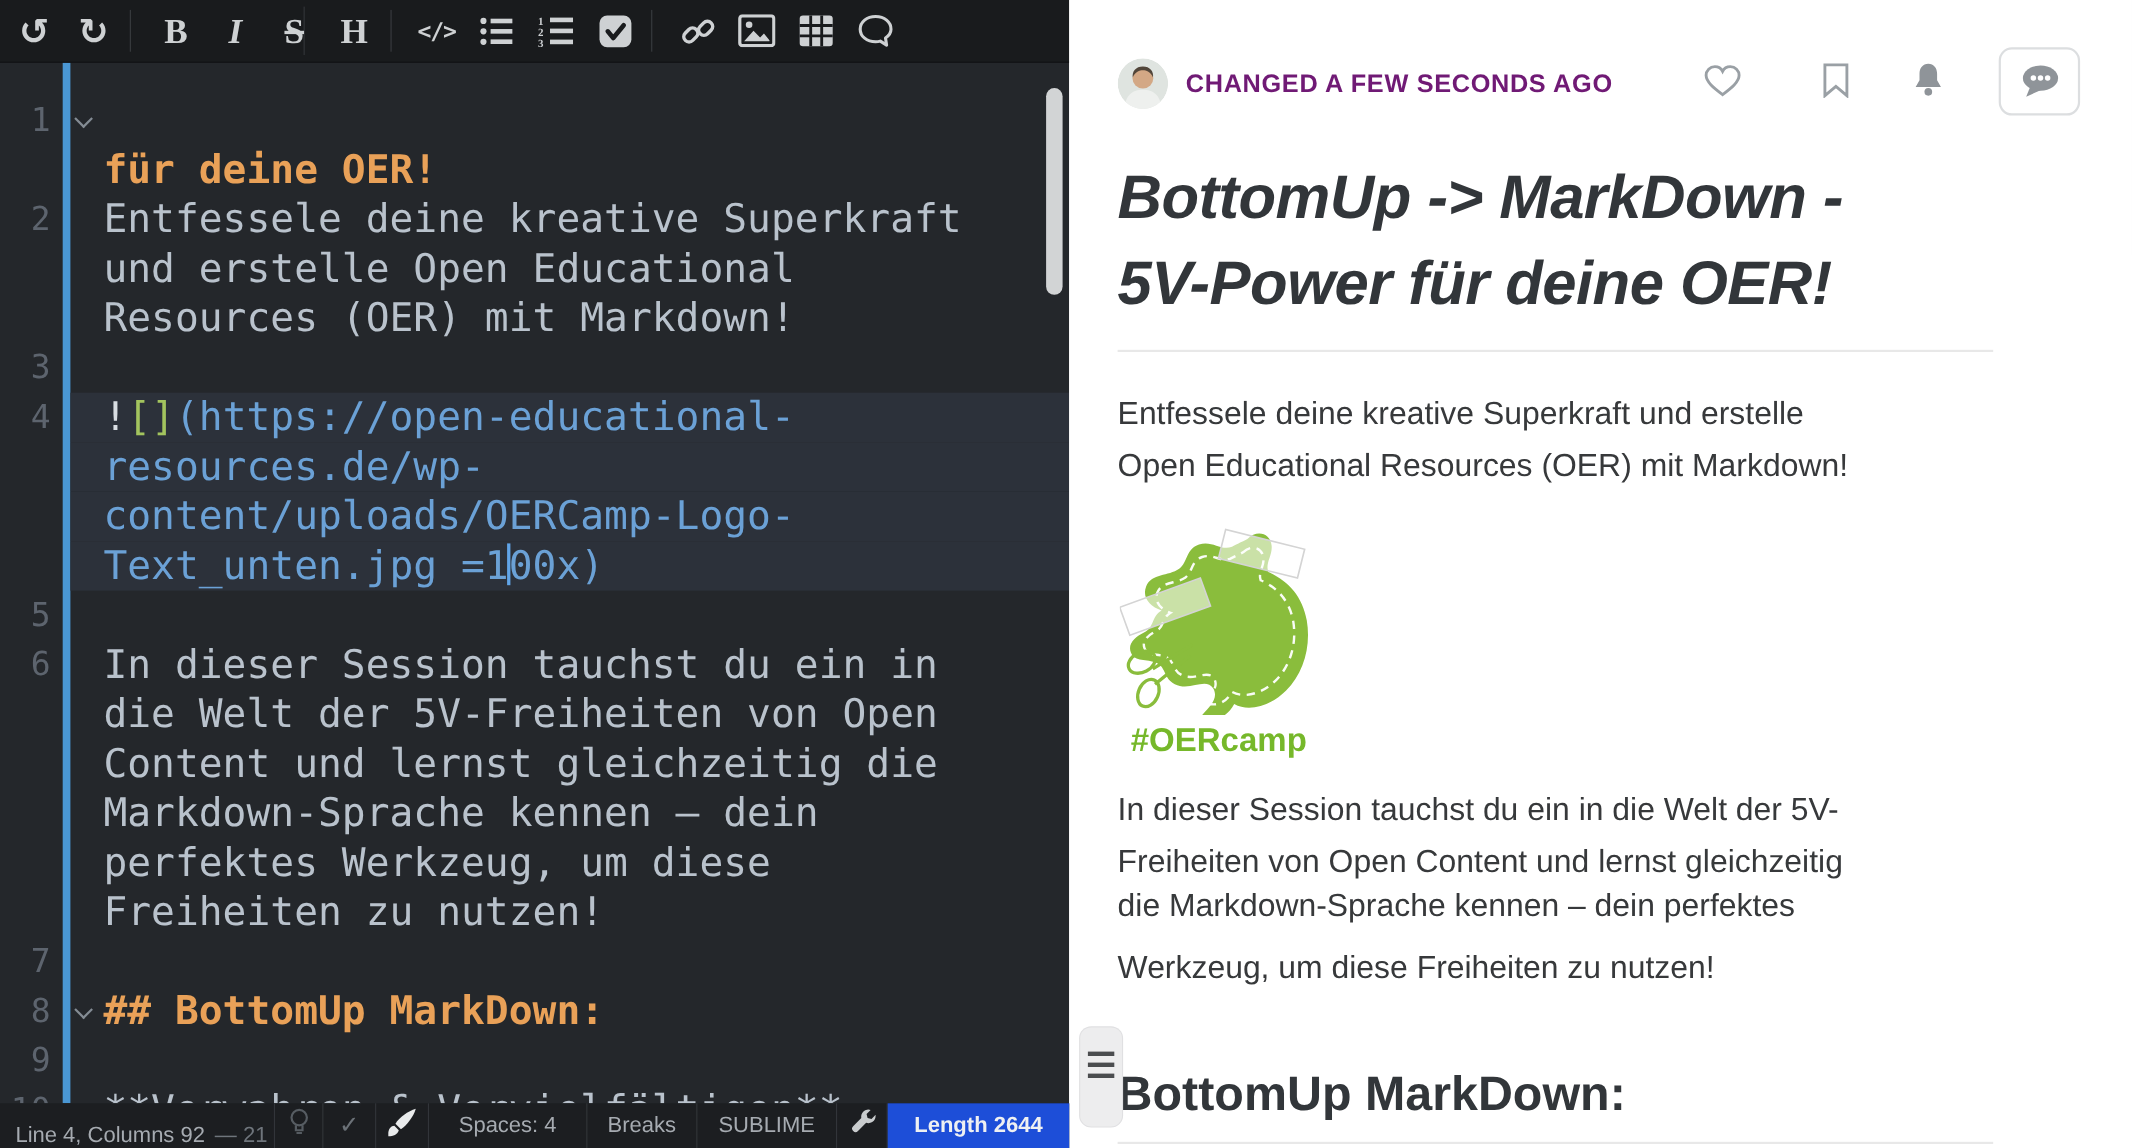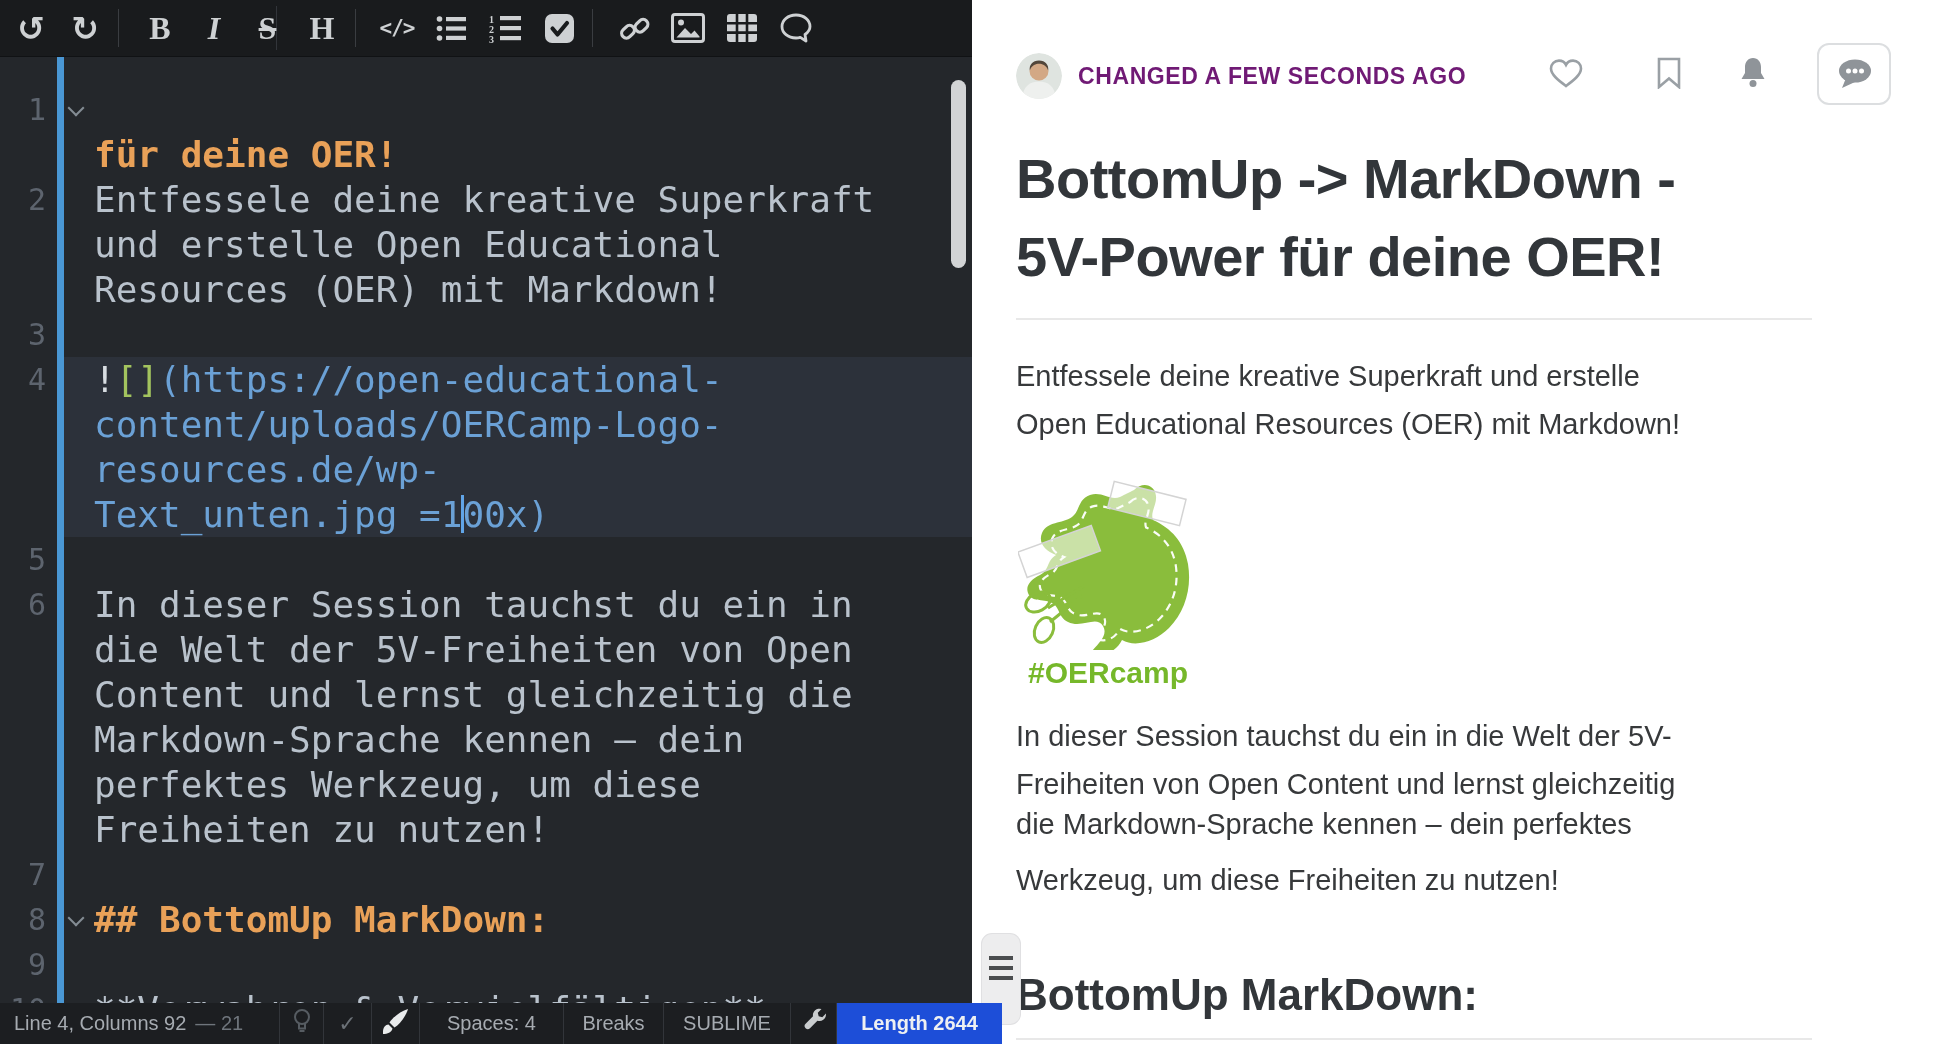--- a/index.html
+++ b/index.html
@@ -67,21 +67,21 @@
   .hicon{position:absolute;cursor:pointer;}
   .icon-heart{left:576px;top:58px;}
   .icon-bookmark{left:684px;top:57px;}
   .icon-bell{left:766px;top:56px;}
   .comment-btn{position:absolute;left:845px;top:43px;width:74px;height:62px;border:2px solid #dcdee0;
         border-radius:12px;background:#fff;box-sizing:border-box;display:flex;align-items:center;
         justify-content:center;cursor:pointer;}
 
   .article{position:absolute;left:44px;top:0;width:806px;}
   .h1line{position:absolute;left:0;font-size:56px;line-height:78px;font-weight:bold;
-          color:#32363a;letter-spacing:-.5px;white-space:nowrap;}
+          color:#32363a;letter-spacing:-.5px;white-space:nowrap;font-style:italic;}
   .rule{position:absolute;left:0;width:796px;height:0;border-top:2px solid #e8e8e8;}
   .pline{position:absolute;left:0;font-size:29px;line-height:48px;color:#37393b;white-space:nowrap;text-align:center;}
   .h2{position:absolute;left:0;font-size:44px;line-height:54px;font-weight:bold;color:#32363a;white-space:nowrap;}
   .logo-fig{position:absolute;left:2px;top:478px;width:180px;}
   .logo-caption{margin-top:2px;text-align:center;font-size:30px;font-weight:bold;color:#76b82a;
                 font-family:"Liberation Sans",sans-serif;}
 </style>
 </head>
 <body>
 
@@ -173,39 +173,39 @@
     <div class="code" id="code">
       <div class="gutter-rail"></div>
       <div id="rows">
           <div class="row"><span class="num">1</span><i class="fold"></i></div>
           <div class="row"><span class="txt"><span class="seg-orange">für deine OER!</span></span></div>
           <div class="row"><span class="num">2</span><span class="txt"><span class="seg-text">Entfessele deine kreative Superkraft</span></span></div>
           <div class="row"><span class="txt"><span class="seg-text">und erstelle Open Educational</span></span></div>
           <div class="row"><span class="txt"><span class="seg-text">Resources (OER) mit Markdown!</span></span></div>
           <div class="row"><span class="num">3</span><span class="txt"></span></div>
           <div class="row active"><span class="num">4</span><span class="txt"><span class="seg-punct">!</span><span class="seg-green">[]</span><span class="seg-url">(https://open-educational-</span></span></div>
+          <div class="row active"><span class="txt"><span class="seg-url">resources.de/wp-</span></span></div>
           <div class="row active"><span class="txt"><span class="seg-url">content/uploads/OERCamp-Logo-</span></span></div>
-          <div class="row active"><span class="txt"><span class="seg-url">resources.de/wp-</span></span></div>
           <div class="row active"><span class="txt"><span class="seg-url">Text_unten.jpg =1</span><span class="cursor"></span><span class="seg-url">00x)</span></span></div>
           <div class="row"><span class="num">5</span><span class="txt"></span></div>
           <div class="row"><span class="num">6</span><span class="txt"><span class="seg-text">In dieser Session tauchst du ein in</span></span></div>
           <div class="row"><span class="txt"><span class="seg-text">die Welt der 5V-Freiheiten von Open</span></span></div>
           <div class="row"><span class="txt"><span class="seg-text">Content und lernst gleichzeitig die</span></span></div>
           <div class="row"><span class="txt"><span class="seg-text">Markdown-Sprache kennen – dein</span></span></div>
           <div class="row"><span class="txt"><span class="seg-text">perfektes Werkzeug, um diese</span></span></div>
           <div class="row"><span class="txt"><span class="seg-text">Freiheiten zu nutzen!</span></span></div>
           <div class="row"><span class="num">7</span><span class="txt"></span></div>
           <div class="row"><span class="num">8</span><i class="fold"></i><span class="txt"><span class="seg-orange">## BottomUp MarkDown:</span></span></div>
           <div class="row"><span class="num">9</span><span class="txt"></span></div>
           <div class="row"><span class="num">10</span><span class="txt"><span class="seg-text">**Verwahren &amp; Vervielfältigen**</span></span></div>
         </div>
     </div>
     <div class="scrollthumb"></div>
     <div class="statusbar" id="statusbar">
-        <div class="st first" style="width: 280px;">
+        <div class="st first" style="width: 250px; align-items: flex-end;">
           <span>Line 4, Columns 92</span>
           <span class="dim">— 21</span>
         </div>
         <div class="st" style="width: 44px;">
           <span class="icon-dim"><svg width="22" height="27" viewBox="0 0 22 27" fill="none" stroke="currentColor" stroke-width="2">
               <circle cx="11" cy="9" r="7"></circle>
               <path d="M8 16 v4.5 h6 V16 M8.5 23 h5"></path>
             </svg></span>
         </div>
         <div class="st" style="width: 48px;">

